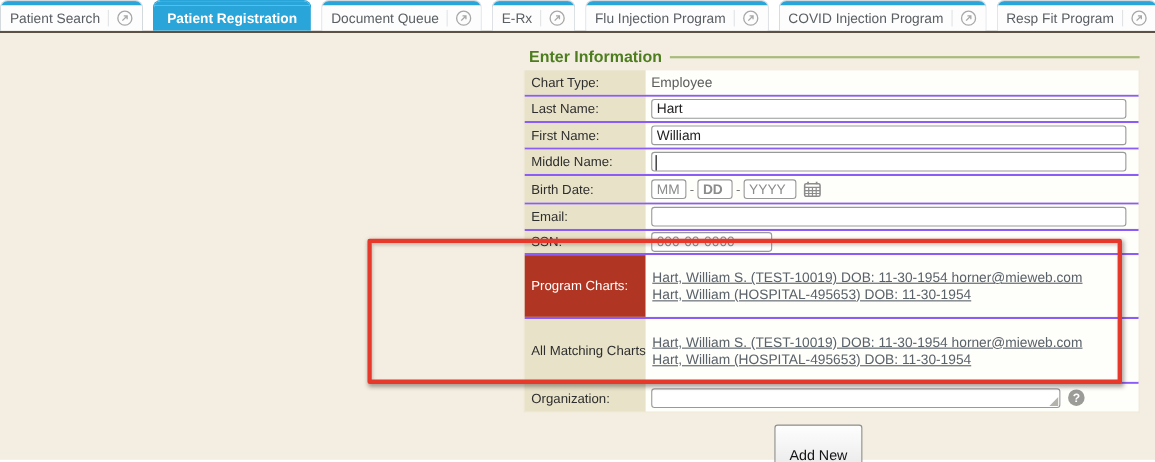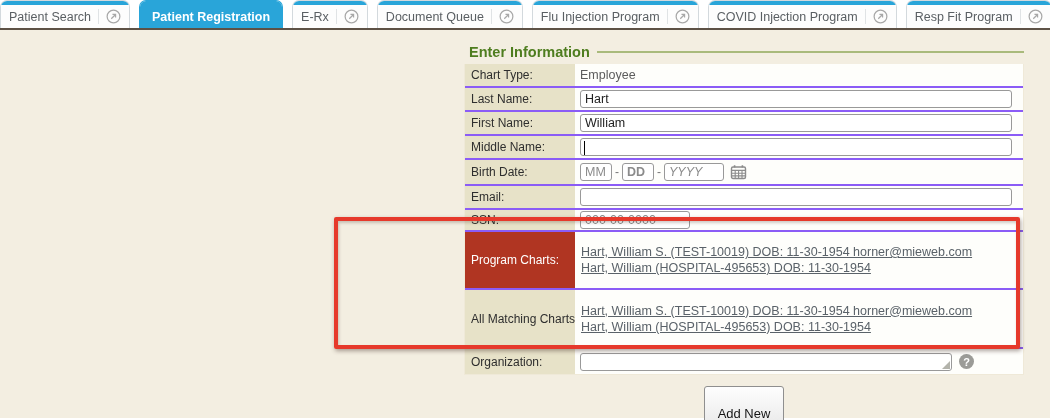--- a/index.html
+++ b/index.html
@@ -15,21 +15,21 @@
   .tab-body { display:flex; align-items:center; height:23px; padding:0 8px;
     background:#fdfdfd; color:#5a5f63; font-size:12.5px; white-space:nowrap; }
   .tab.active { border-color:#29a5d9; }
   .tab.active .tab-body { background:#29a5d9; color:#fff; font-weight:bold; padding:0 12px; }
   .tab-ext { display:inline-flex; margin-left:7px; padding-left:7px;
     border-left:1px solid #e0e3e5; align-items:center; }
 
   
   .content { position:relative; width:1050px; height:388px; background:#f3eee1; }
 
-  .form-panel { position:absolute; left:464px; top:12px; width:560px; }
+  .form-panel { position:absolute; left:476px; top:12px; width:560px; }
   .legend-row { display:flex; align-items:center; height:20px; margin-bottom:2px; padding-left:5px; }
   .legend { color:#4e7d1f; font-size:14.5px; font-weight:bold; }
   .legend-line { flex:1; height:0; border-top:2px solid #a9ba7c; margin-left:7px; }
 
   .form-table { width:100%; border:1px solid #efe9d8; border-top:none; }
   .row { display:flex; border-bottom:2px solid #8b5cf6; }
   .cell-label { width:110px; flex:0 0 110px; background:#e7e2c8; color:#2e2e2e;
     font-size:12px; display:flex; align-items:center; padding-left:6px; white-space:nowrap; }
   .cell-value { flex:1; background:#fefefb; display:flex; align-items:center; padding:2px 5px; }
   .h24 { height:24px; } .h26 { height:26px; } .h22 { height:22px; }
@@ -40,21 +40,21 @@
 
   .static-value { color:#5c5c5c; font-size:12.5px; }
 
   input[type=text] { height:18px; border:1px solid #999; border-radius:3px;
     font-family:"Liberation Sans", sans-serif; font-size:12.5px; color:#222;
     padding:0 4px; background:#fff; outline:none; }
   input::placeholder { color:#8b8b8b; opacity:1; }
   .w-full { width:432px; }
   .w-ssn { width:110px; height:20px; }
   .w-org { width:372px; height:19px; }
-  .w-mm { width:32px; } .w-dd { width:32px;font-weight:bold; } .w-yy { width:60px;font-style:italic; }
+  .w-mm { width:32px; } .w-dd { width:32px;font-weight:bold; } .w-yy { width:48px; }
   .focused { border:2px solid #161616; height:20px; }
   .input-wrap { position:relative; display:inline-flex; align-items:center; }
   .caret { position:absolute; left:4px; top:3px; width:1px; height:14px; background:#000; }
 
   .date-sep { color:#777; font-size:12px; margin:0 3px; }
   .cal-icon { display:inline-flex; margin-left:6px; }
 
   .chart-link { color:#5a6269; font-size:12.5px; line-height:16px;
     text-decoration:underline; cursor:pointer; }
 
@@ -96,34 +96,34 @@
   <div class="tab active">
     <div class="tab-strip"></div>
     <div class="tab-body">
       <span>Patient Registration</span>
     </div>
   </div>
 
   <div class="tab">
     <div class="tab-strip"></div>
     <div class="tab-body">
+      <span>Document Queue</span>
+      <span class="tab-ext">
+        <svg width="15" height="15" viewBox="0 0 16 16">
+            <circle cx="8" cy="8" r="6.8" fill="none" stroke="#a8a8a8" stroke-width="1.3"></circle>
+            <path d="M5.6 10.4 L9.9 6.1 M6.9 5.8 L10.2 5.8 L10.2 9.1" fill="none" stroke="#a8a8a8" stroke-width="1.3"></path>
+          </svg>
+      </span>
+    </div>
+  </div>
+
+  <div class="tab">
+    <div class="tab-strip"></div>
+    <div class="tab-body">
       <span>E-Rx</span>
-      <span class="tab-ext">
-        <svg width="15" height="15" viewBox="0 0 16 16">
-            <circle cx="8" cy="8" r="6.8" fill="none" stroke="#a8a8a8" stroke-width="1.3"></circle>
-            <path d="M5.6 10.4 L9.9 6.1 M6.9 5.8 L10.2 5.8 L10.2 9.1" fill="none" stroke="#a8a8a8" stroke-width="1.3"></path>
-          </svg>
-      </span>
-    </div>
-  </div>
-
-  <div class="tab">
-    <div class="tab-strip"></div>
-    <div class="tab-body">
-      <span>Document Queue</span>
       <span class="tab-ext">
         <svg width="15" height="15" viewBox="0 0 16 16">
             <circle cx="8" cy="8" r="6.8" fill="none" stroke="#a8a8a8" stroke-width="1.3"></circle>
             <path d="M5.6 10.4 L9.9 6.1 M6.9 5.8 L10.2 5.8 L10.2 9.1" fill="none" stroke="#a8a8a8" stroke-width="1.3"></path>
           </svg>
       </span>
     </div>
   </div>
 
   <div class="tab">

